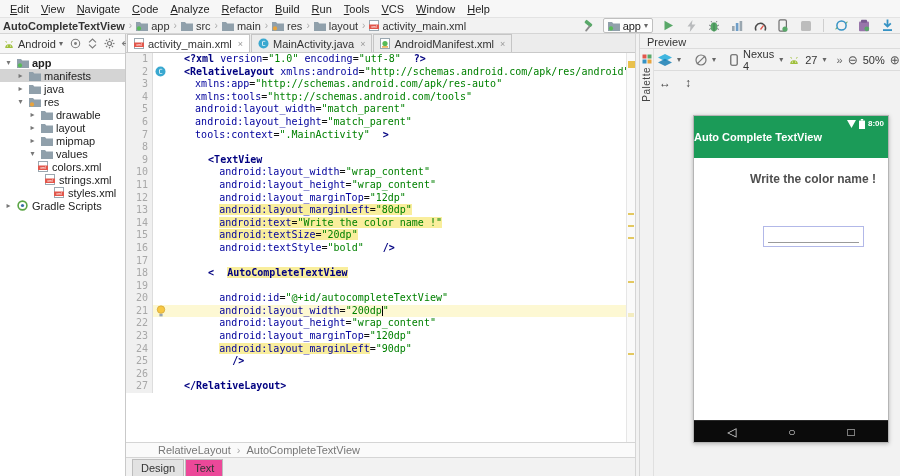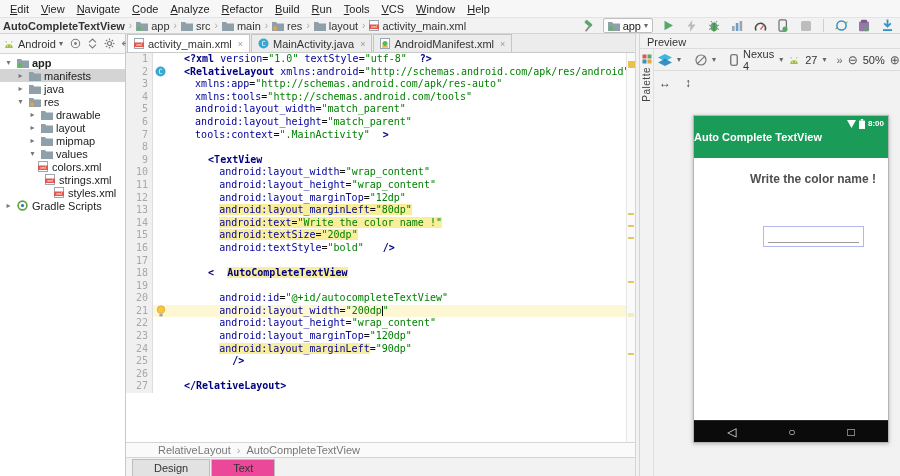--- a/index.html
+++ b/index.html
@@ -61,21 +61,21 @@
   .seg-p{color:#111;}
   .hl{background:var(--hl);}
   .caret{display:inline-block;width:1px;height:10px;background:#000;vertical-align:text-bottom;}
   .stripe{position:absolute;top:0;right:0;bottom:0;width:9px;background:#fafafa;border-left:1px solid #e6e6e6;}
   .stripe i{position:absolute;left:1px;display:block;}
   .mark-sq{width:7px;height:7px;background:#e9c14d;}
   .mark-tick{width:6px;height:2px;background:#e3c860;}
   .mark-cur{width:6px;height:4px;background:#f3ecc0;}
   .ed-crumbbar{height:15px;background:#fafafa;border-top:1px solid #d5d5d5;display:flex;align-items:center;padding-left:32px;color:#777;gap:6px;}
   .bottom-tabs{height:19px;background:var(--chrome);border-top:1px solid #d5d5d5;display:flex;align-items:flex-end;padding-left:6px;}
-  .btab{height:17px;display:inline-flex;align-items:center;padding:0 21px;border:1px solid #bdbdbd;border-bottom:none;background:#e2e2e2;color:#333;margin-right:1px;}
+  .btab{height:17px;display:inline-flex;align-items:center;padding:0 8px;border:1px solid #bdbdbd;border-bottom:none;background:#e2e2e2;color:#333;margin-right:1px;}
   .btab.active{background:#ec4899;}
 
   
   .vsplit{width:5px;background:var(--chrome);border-left:1px solid #d5d5d5;border-right:1px solid #d5d5d5;cursor:col-resize;}
 
   
   .preview{width:260px;background:var(--chrome);display:flex;flex-direction:column;min-width:0;}
   .pv-head{height:15px;display:flex;align-items:flex-end;padding-left:7px;color:#333;border-bottom:1px solid #dcdcdc;}
   .pv-main{flex:1;display:flex;min-height:0;}
   .palette-strip{width:14px;border-right:1px solid #e0e0e0;display:flex;flex-direction:column;align-items:center;padding-top:4px;}
@@ -478,21 +478,21 @@
           </span>
           <span>AndroidManifest.xml</span>
           <span class="x">×</span>
         </div>
       </div>
     <div class="codewrap">
       <div class="code-area" id="code">
           <div class="line">
             <span class="ln">1</span>
             <span class="gic"></span>
-            <span class="codetext"><span class="seg-t">&lt;?xml </span><span class="seg-a">version</span><span class="seg-p">=</span><span class="seg-v">"1.0"</span><span class="seg-p"> </span><span class="seg-a">textStyle</span><span class="seg-p">=</span><span class="seg-v">"utf-8"</span><span class="seg-t">?&gt;</span></span>
+            <span class="codetext"><span class="seg-t">&lt;?xml </span><span class="seg-a">version</span><span class="seg-p">=</span><span class="seg-v">"1.0"</span><span class="seg-p"> </span><span class="seg-a">encoding</span><span class="seg-p">=</span><span class="seg-v">"utf-8"</span><span class="seg-t">?&gt;</span></span>
           </div>
           <div class="line">
             <span class="ln">2</span>
             <span class="gic">
               <svg width="11" height="11" viewBox="0 0 11 11">
                 <circle cx="5.5" cy="5.5" r="5" fill="#39a8d0"></circle>
                 <text x="5.5" y="8" font-size="7" fill="#fff" text-anchor="middle" font-family="monospace">C</text>
               </svg>
             </span>
             <span class="codetext"><span class="seg-t">&lt;RelativeLayout </span><span class="seg-a">xmlns:android</span><span class="seg-p">=</span><span class="seg-v">"http://schemas.android.com/apk/res/android"</span></span>

